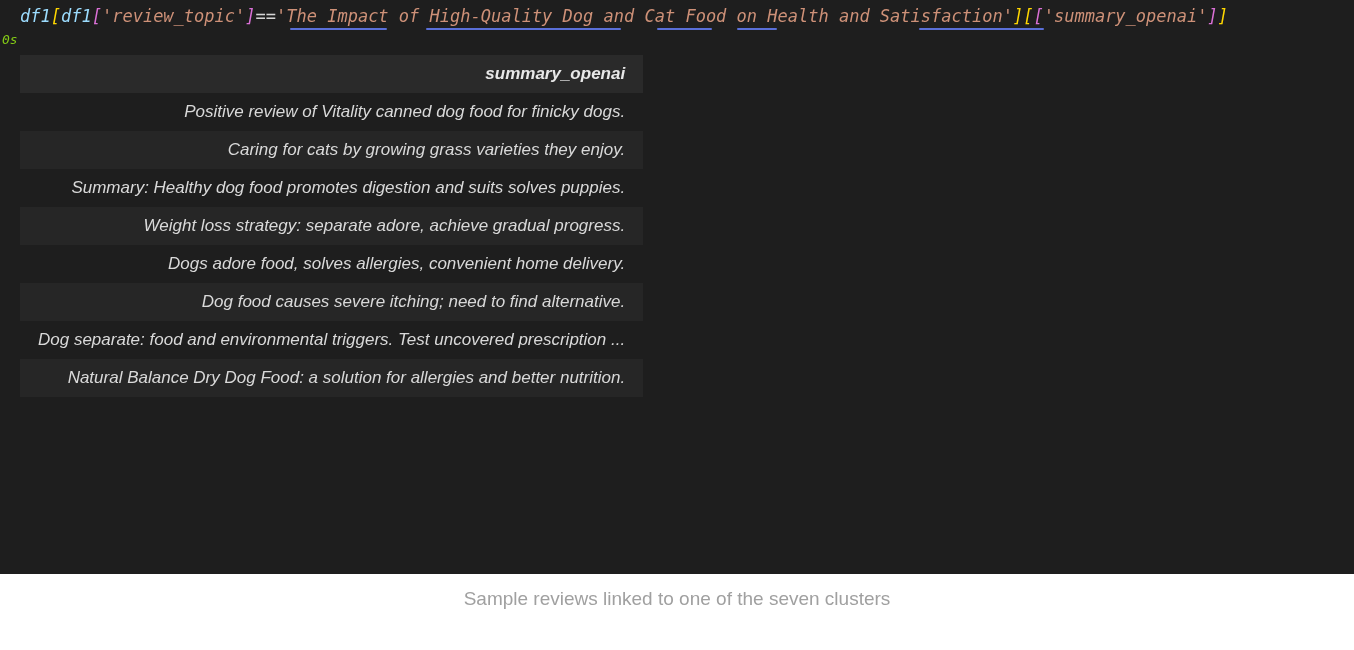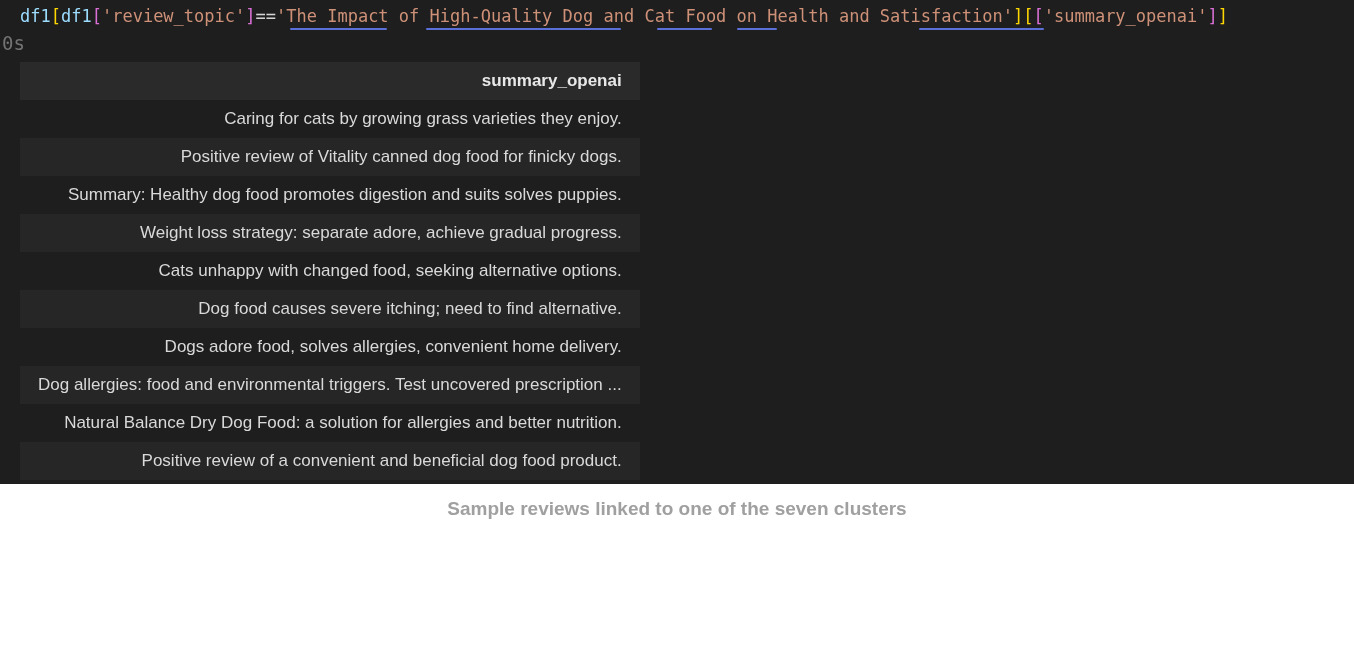--- a/index.html
+++ b/index.html
@@ -6,40 +6,41 @@
   body {
     font-family: -apple-system, BlinkMacSystemFont, "Segoe UI", Arial, sans-serif;
     background: #ffffff;
     width: 1354px;
     height: 650px;
     overflow: hidden;
   }
   .notebook-area {
     background: #1e1e1e;
     width: 100%;
-    height: 484px;
+    height: 574px;
     overflow: hidden;
+    font-style: italic;
   }
   .code-cell {
     padding: 4px 8px 2px 20px;
     font-family: "Consolas", "Monaco", monospace;
     font-size: 17px;
     line-height: 1.5;
     white-space: nowrap;
     color: #d4d4d4;
   }
   .code-cell .var { color: #9cdcfe; }
   .code-cell .bracket1 { color: #ffd700; }
   .code-cell .bracket2 { color: #da70d6; }
   .code-cell .string { color: #ce9178; }
   .code-cell .op { color: #d4d4d4; }
   .exec-time {
     font-family: "Consolas", "Monaco", monospace;
-    font-size: 19px;
-    color: #737373;
+    font-size: 13px;
+    color: #84cc16;
     padding: 0 0 2px 2px;
   }
   .underlines {
     position: relative;
     height: 0;
   }
   .underline {
     position: absolute;
     height: 2px;
     background: #5a6fd8;
@@ -75,21 +76,20 @@
   .df-table tr:nth-child(odd) td { background: #1e1e1e; }
   .df-table tr:nth-child(even) td { background: #262626; }
 
   .caption-area {
     width: 100%;
     text-align: center;
     padding-top: 14px;
     font-size: 19px;
     color: #a0a0a0;
     font-family: -apple-system, BlinkMacSystemFont, "Segoe UI", Arial, sans-serif;
-    font-weight: bold;
   }
 </style>
 </head>
 <body>
 
 <div class="notebook-area">
 
   <div class="code-cell"><span class="var">df1</span><span class="bracket1">[</span><span class="var">df1</span><span class="bracket2">[</span><span class="string">'<span>review_topic</span>'</span><span class="bracket2">]</span><span class="op">==</span><span class="string">'<span>The Impact of High-Quality Dog and Cat Food on Health and Satisfaction</span>'</span><span class="bracket1">]</span><span class="bracket1">[</span><span class="bracket2">[</span><span class="string">'<span>summary_openai</span>'</span><span class="bracket2">]</span><span class="bracket1">]</span></div>
 
   <div class="underlines">
@@ -104,47 +104,41 @@
 
   <div class="output-area">
     <table class="df-table">
       <thead>
         <tr>
           <th>summary_openai</th>
         </tr>
       </thead>
       <tbody id="df-body">
           <tr>
-            <td>Caring for cats by growing grass varieties they enjoy.</td>
+            <td>Positive review of Vitality canned dog food for finicky dogs.</td>
           </tr>
           <tr>
-            <td>Positive review of Vitality canned dog food for finicky dogs.</td>
+            <td>Caring for cats by growing grass varieties they enjoy.</td>
           </tr>
           <tr>
             <td>Summary: Healthy dog food promotes digestion and suits solves puppies.</td>
           </tr>
           <tr>
             <td>Weight loss strategy: separate adore, achieve gradual progress.</td>
           </tr>
           <tr>
-            <td>Cats unhappy with changed food, seeking alternative options.</td>
+            <td>Dogs adore food, solves allergies, convenient home delivery.</td>
           </tr>
           <tr>
             <td>Dog food causes severe itching; need to find alternative.</td>
           </tr>
           <tr>
-            <td>Dogs adore food, solves allergies, convenient home delivery.</td>
-          </tr>
-          <tr>
-            <td>Dog allergies: food and environmental triggers. Test uncovered prescription ...</td>
+            <td>Dog separate: food and environmental triggers. Test uncovered prescription ...</td>
           </tr>
           <tr>
             <td>Natural Balance Dry Dog Food: a solution for allergies and better nutrition.</td>
-          </tr>
-          <tr>
-            <td>Positive review of a convenient and beneficial dog food product.</td>
           </tr>
         </tbody>
     </table>
   </div>
 </div>
 
 <div class="caption-area">Sample reviews linked to one of the seven clusters</div>
 
 </body></html>

